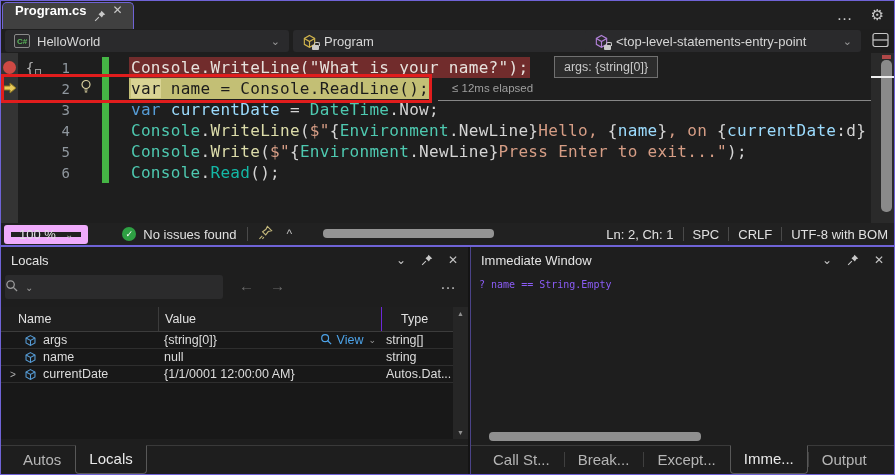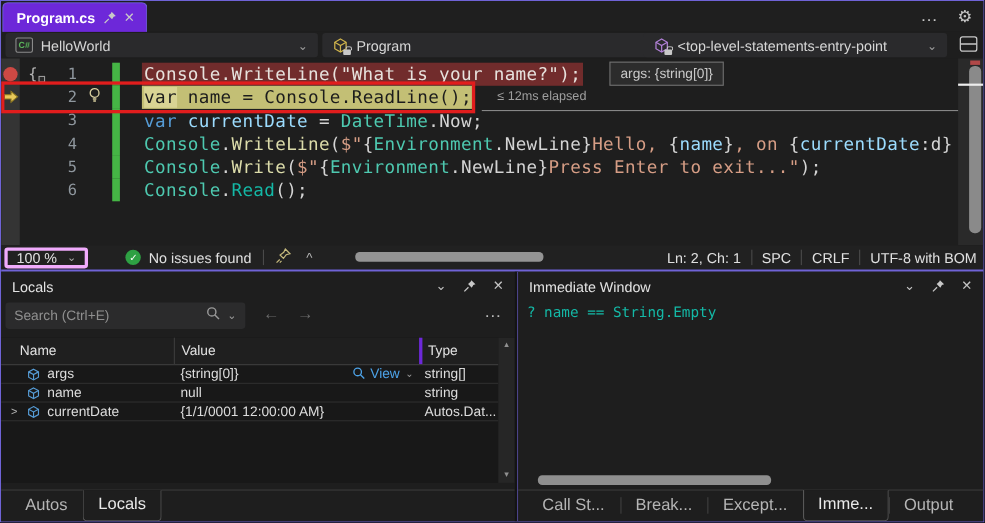--- a/index.html
+++ b/index.html
@@ -2,22 +2,22 @@
 <html><head>
 <meta charset="utf-8">
 <style>
   *{margin:0;padding:0;box-sizing:border-box}
   html,body{background:#000}
   .window{position:relative;width:895px;height:475px;background:#1e1e1e;border:1px solid #6f63d6;
     font-family:"Liberation Sans",sans-serif;overflow:hidden;color:#ddd}
 
   
   .titlebar{position:absolute;left:0;top:0;right:0;height:28px;background:#1f1f1f}
-  .doc-tab{position:absolute;left:1px;top:1px;height:27px;display:flex;align-items:center;gap:7px;
-    padding:0 10px 0 12px;border:1px solid #6f63d6;border-bottom:none;border-radius:5px 5px 0 0;background:#6d28d9}
+  .doc-tab{position:absolute;left:1px;top:1px;height:27px;display:flex;gap:7px;
+    padding:0 10px 0 12px;border:1px solid #6f63d6;border-bottom:none;border-radius:5px 5px 0 0;background:#404040}
   .doc-tab-label{font-weight:bold;font-size:13px;color:#fff}
   .tab-close{color:#c8c8c8;font-size:12px;cursor:default}
   .tb-right{position:absolute;right:10px;top:0;height:28px;display:flex;align-items:center;gap:18px;color:#c8c8c8}
   .tb-right .gear{font-size:15px}
   .pinwrap{display:inline-flex;align-items:center}
 
   
   .breadcrumb{position:absolute;left:0;top:28px;right:0;height:24px;background:#1e1e1e}
   .bc-seg{position:absolute;top:1px;height:22px;background:#2a2a2c;border-radius:3px;display:flex;
     align-items:center;font-size:13px;color:#d6d6d6;padding:0 9px;gap:7px}
@@ -57,21 +57,21 @@
   .tip-sep{position:absolute;left:437px;right:0;top:47px;height:1px;background:#878787}
   .ed-scroll{position:absolute;right:0;top:0;bottom:0;width:23px;background:#2a2a2a}
   .green-mark{position:absolute;left:2px;top:4px;width:6px;height:128px}
   .red-tick{position:absolute;left:11px;top:2px;width:9px;height:4px;background:#b04848}
   .ed-thumb{position:absolute;left:10px;top:7px;width:11px;height:152px;border-radius:5px;background:#8a8a8a}
   .caret-line{position:absolute;left:0;right:0;top:23px;height:2px;background:#eee}
 
   
   .statusbar{position:absolute;left:0;top:222px;right:0;height:22px;background:#212121;display:flex;
     align-items:center;font-size:13px;color:#e0e0e0}
-  .zoombox{margin-left:3px;height:19px;border:3px solid #f0abfc;border-radius:3px;display:flex;
+  .zoombox{margin-left:3px;height:19px;border:7px solid #f0abfc;border-radius:3px;display:flex;
     align-items:center;gap:9px;padding:0 8px}
   .zb-chev{color:#aaa;font-size:10px}
   .issue{display:flex;align-items:center;gap:7px;margin-left:34px}
   .check{width:14px;height:14px;border-radius:50%;background:#2ea043;color:#fff;font-size:9px;
     display:flex;align-items:center;justify-content:center}
   .sb-sep{width:1px;height:14px;background:#4a4a4a;margin:0 10px}
   .caret-up{color:#bbb;margin-left:14px;font-size:12px}
   .sb-thumb{position:absolute;left:322px;top:6px;width:171px;height:9px;border-radius:4px;background:#949494}
   .sb-right{position:absolute;right:6px;top:0;height:22px;display:flex;align-items:center}
   .sb-right .sb-sep{margin:0 9px}
@@ -94,42 +94,42 @@
   .sb-chev{color:#9a9a9a;font-size:10px;margin-left:7px}
   .nav-arrows{position:absolute;left:238px;top:30px;display:flex;gap:16px;color:#6a6a6a;font-size:15px}
   .sr-more{position:absolute;right:12px;top:28px;color:#bbb}
 
   .tbl{position:absolute;left:0;top:60px;right:0;bottom:35px;background:#181818}
   .tbl-head{position:absolute;left:0;top:0;right:15px;height:25px;background:#1f1f1f;border-bottom:1px solid #3c3c3c;
     display:flex;font-size:12.5px;color:#e2e2e2}
   .hc{display:flex;align-items:center}
   .col-name{width:157px;padding-left:17px}
   .col-value{width:223px;padding-left:6px;border-left:1px solid #3c3c3c}
-  .col-type{flex:1;padding-left:5px;border-left:3px solid #6d28d9}
+  .col-type{flex:1;padding-left:19px;border-left:1px solid #6d28d9}
   #locals-rows{position:absolute;left:0;top:25px;right:15px}
   .tbl-row{height:17px;display:flex;align-items:center;border-bottom:1px solid #2e2e2e;font-size:12.5px;color:#dcdcdc}
   .cell-name{width:157px;display:flex;align-items:center;gap:6px}
   .expander{width:10px;margin-left:7px;color:#b0b0b0;font-size:10px;text-align:center}
   .var-icon{display:inline-flex}
   .cell-value{width:223px;padding-left:6px;position:relative;display:flex;align-items:center;align-self:stretch}
   .view-box{position:absolute;right:5px;display:flex;gap:5px;align-items:center}
   .view-label{color:#4da3e8}
   .view-chev{color:#9a9a9a;font-size:9px}
   .cell-type{flex:1;padding-left:5px}
   .tbl-scroll{position:absolute;right:0;top:60px;width:15px;bottom:35px;background:#262626;display:flex;
     flex-direction:column;justify-content:space-between;align-items:center;color:#909090;font-size:7px;padding:3px 0}
 
   .panel-tabs{position:absolute;left:0;bottom:0;right:0;height:29px;border-top:1px solid #3a3a3a;display:flex;
     align-items:flex-start;padding-left:8px;font-size:15px}
   .ptab{padding:4px 13px 6px;color:#b5b5b5;border:1px solid transparent;position:relative;white-space:nowrap}
   .ptab.active{color:#e9e9e9;border-color:#585858;border-top-color:#1e1e1e;border-radius:0 0 4px 4px;margin-top:-1px;background:#1e1e1e}
   .ptab:not(.active):not(:first-child)::before{content:'';position:absolute;left:-1px;top:5px;bottom:7px;width:1px;background:#3f3f3f}
 
   #imm-lines{position:absolute;left:8px;top:30px;right:10px;font-family:"DejaVu Sans Mono","Liberation Mono",monospace;
-    font-size:13px;line-height:15px;color:#14b8a6}
+    font-size:10px;line-height:15px;color:#8b5cf6}
   .imm-thumb{position:absolute;left:18px;top:185px;width:212px;height:9px;border-radius:4px;background:#8f8f8f}
 </style>
 </head>
 <body>
 
 <div class="window">
 
   <div class="titlebar">
     <div class="doc-tab">
       <span class="doc-tab-label">Program.cs</span>
@@ -305,21 +305,20 @@
           <span class="pinwrap">
             <svg width="12" height="12" viewBox="0 0 16 16">
                 <path d="M10 1l5 5-2.6.9L10.5 10 6 5.5l3.1-2.5z" fill="#c8c8c8"></path>
                 <line x1="6.5" y1="9.5" x2="1.5" y2="14.5" stroke="#c8c8c8" stroke-width="1.5"></line>
               </svg>
           </span>
           <span>✕</span>
         </span>
       </div>
       <div class="searchbox">
-        <input class="search-input" type="text" placeholder="Search (Ctrl+E)" style="">
         <span>
           <svg width="13" height="13" viewBox="0 0 14 14">
               <circle cx="6" cy="6" r="4" fill="none" stroke="#9a9a9a" stroke-width="1.4"></circle>
               <line x1="9" y1="9" x2="13" y2="13" stroke="#9a9a9a" stroke-width="1.4"></line>
             </svg>
         </span>
         <span class="sb-chev">⌄</span>
       </div>
       <div class="nav-arrows">
         <span>←</span>

